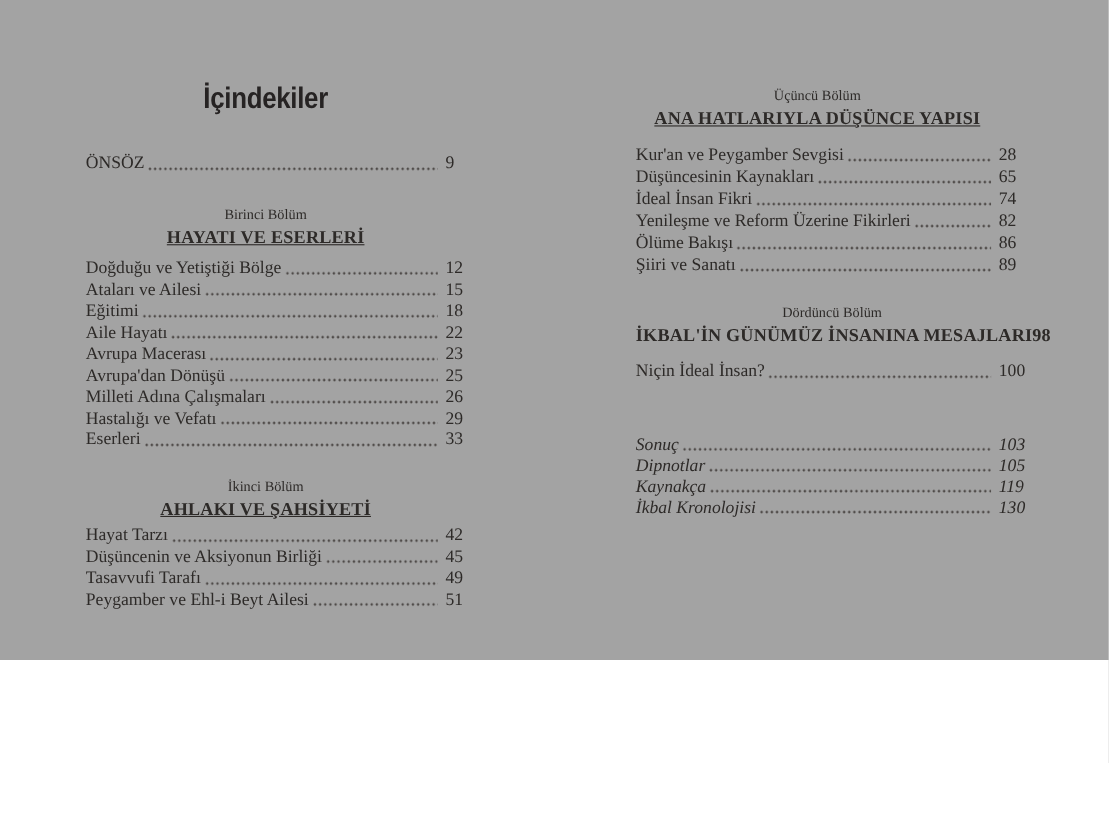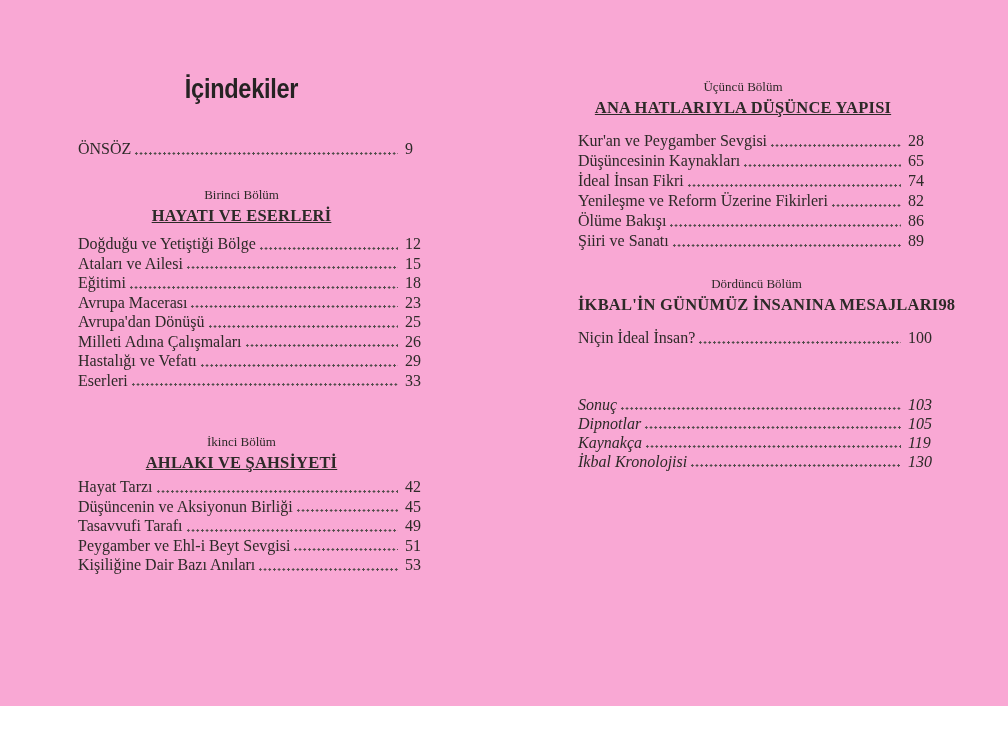--- a/index.html
+++ b/index.html
@@ -3,21 +3,21 @@
 <meta charset="utf-8">
 <style>
   html,body{margin:0;padding:0;}
   body{
     width:1008px;height:756px;
     background:#ffffff;
     font-family:"Liberation Serif", serif;
     color:#2d2a28;
     overflow:hidden;
   }
-  .spread{position:relative;width:1008px;height:706px;background:#f9a8d4;}
+  .spread{position:relative;width:1008px;height:600px;background:#a3a3a3;}
   .page{position:absolute;top:0;bottom:0;}
   .page-left{left:78px;width:354px;}
   .page-right{left:578px;width:357px;}
 
   .doc-title{
     position:absolute;top:74px;left:0;right:27px;
     text-align:center;
     font-family:"Liberation Sans", sans-serif;
     font-weight:700;font-size:27px;letter-spacing:-0.3px;
     color:#262323;
@@ -92,20 +92,25 @@
           <span class="lbl">Ataları ve Ailesi</span>
           <span class="dots"></span>
           <span class="num">15</span>
         </div>
         <div class="row">
           <span class="lbl">Eğitimi</span>
           <span class="dots"></span>
           <span class="num">18</span>
         </div>
         <div class="row">
+          <span class="lbl">Aile Hayatı</span>
+          <span class="dots"></span>
+          <span class="num">22</span>
+        </div>
+        <div class="row">
           <span class="lbl">Avrupa Macerası</span>
           <span class="dots"></span>
           <span class="num">23</span>
         </div>
         <div class="row">
           <span class="lbl">Avrupa'dan Dönüşü</span>
           <span class="dots"></span>
           <span class="num">25</span>
         </div>
         <div class="row">
@@ -139,28 +144,23 @@
           <span class="lbl">Düşüncenin ve Aksiyonun Birliği</span>
           <span class="dots"></span>
           <span class="num">45</span>
         </div>
         <div class="row">
           <span class="lbl">Tasavvufi Tarafı</span>
           <span class="dots"></span>
           <span class="num">49</span>
         </div>
         <div class="row">
-          <span class="lbl">Peygamber ve Ehl-i Beyt Sevgisi</span>
+          <span class="lbl">Peygamber ve Ehl-i Beyt Ailesi</span>
           <span class="dots"></span>
           <span class="num">51</span>
-        </div>
-        <div class="row">
-          <span class="lbl">Kişiliğine Dair Bazı Anıları</span>
-          <span class="dots"></span>
-          <span class="num">53</span>
         </div>
       </div>
     </div>
   </div>
 
   <div class="page page-right">
 
     <div class="block" style="top:77px;">
       <div class="subtitle">Üçüncü Bölüm</div>
       <div class="sec-title">ANA HATLARIYLA DÜŞÜNCE YAPISI</div>

